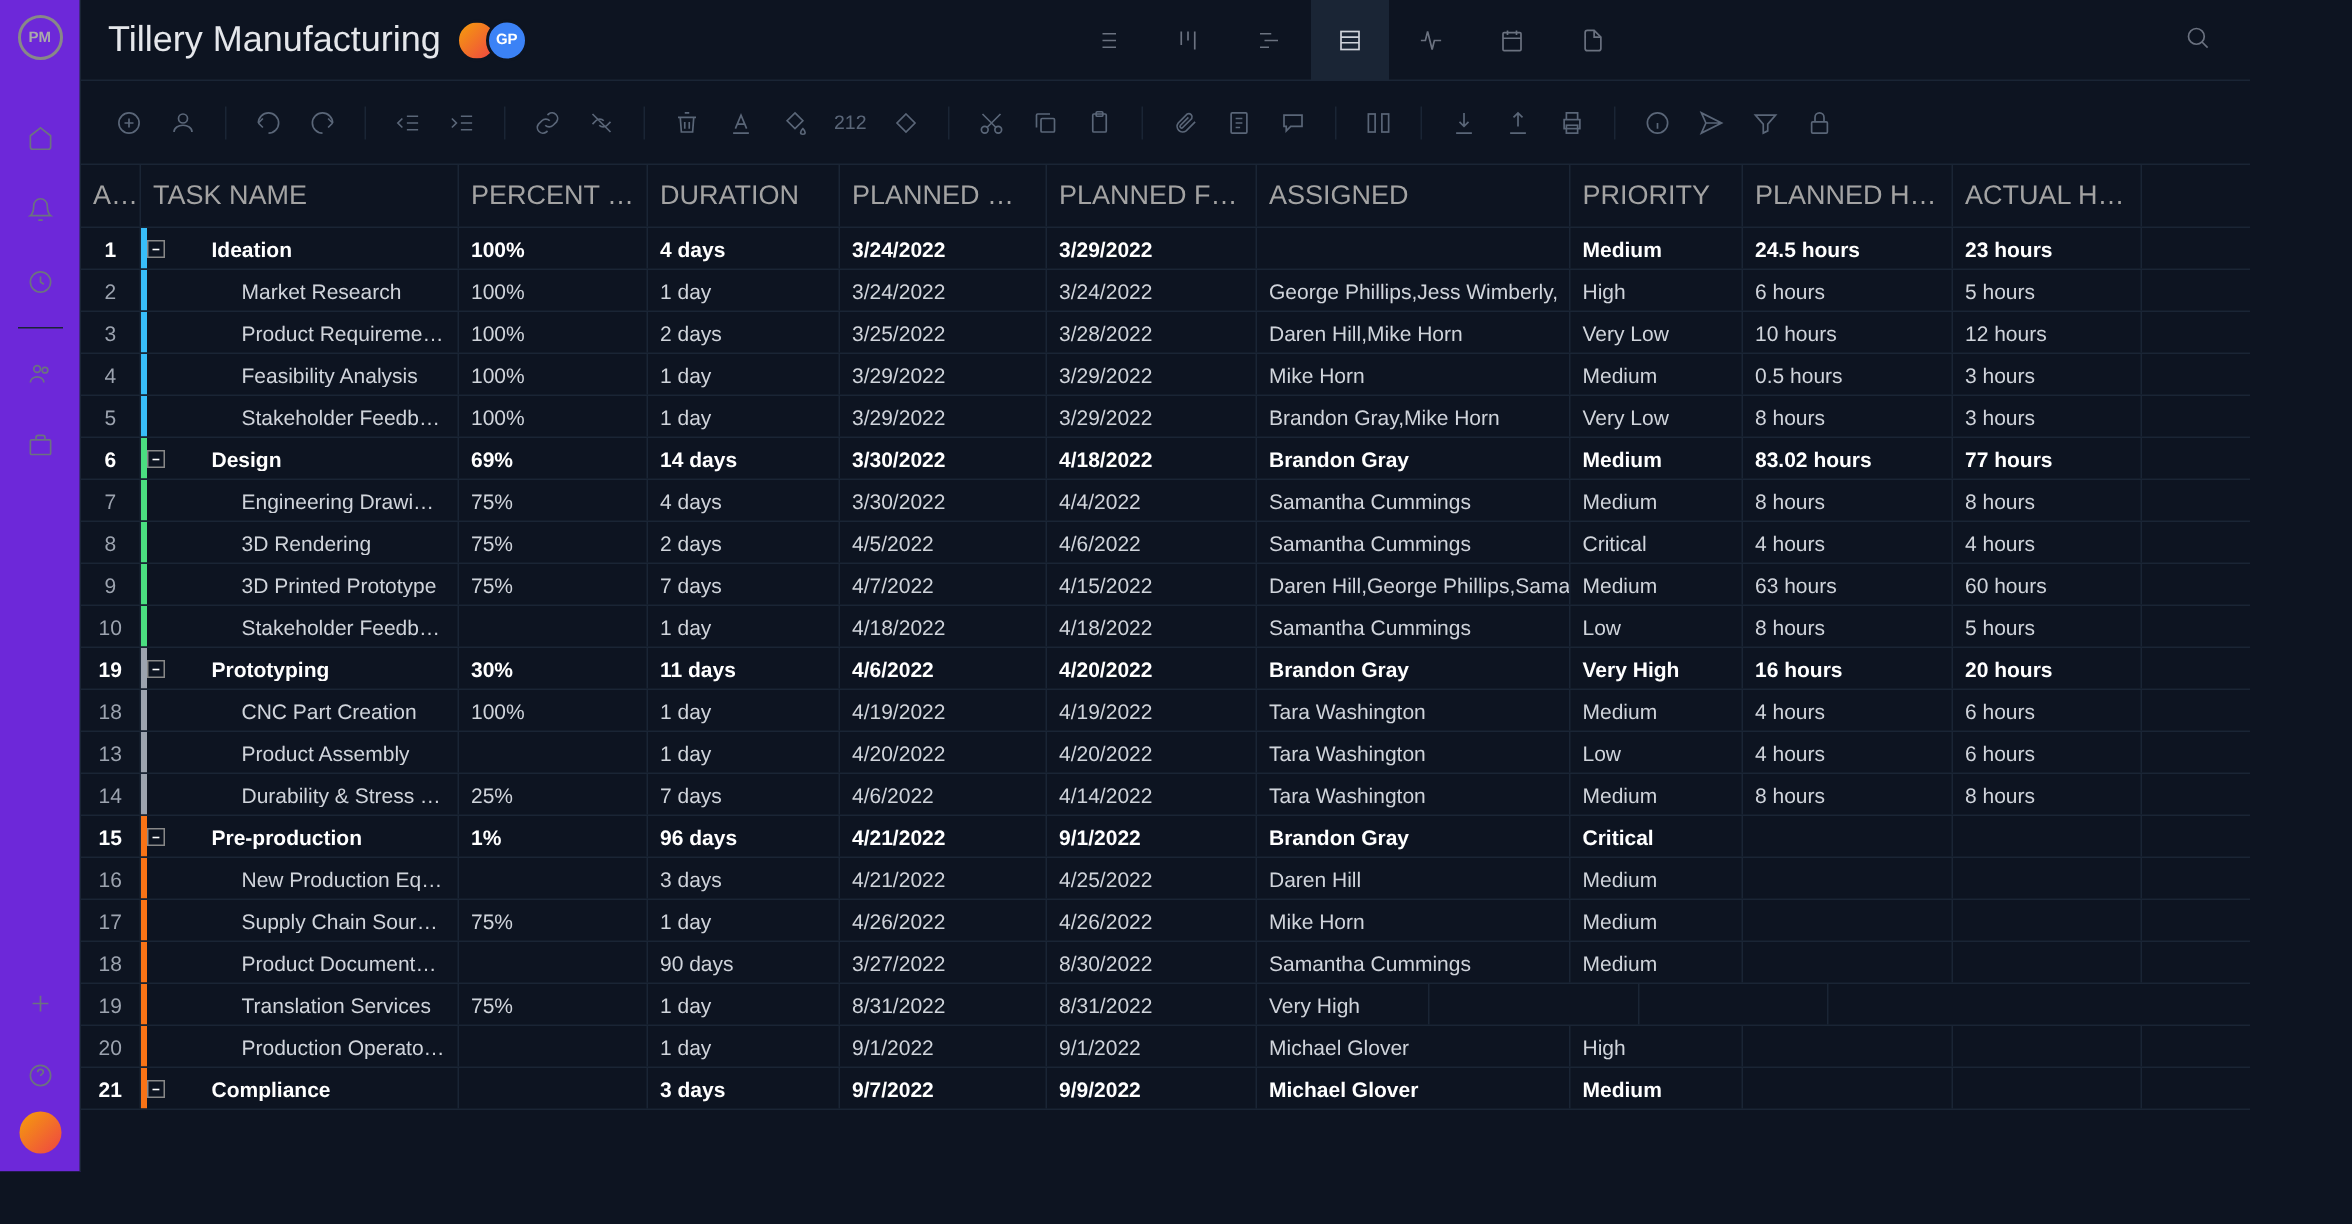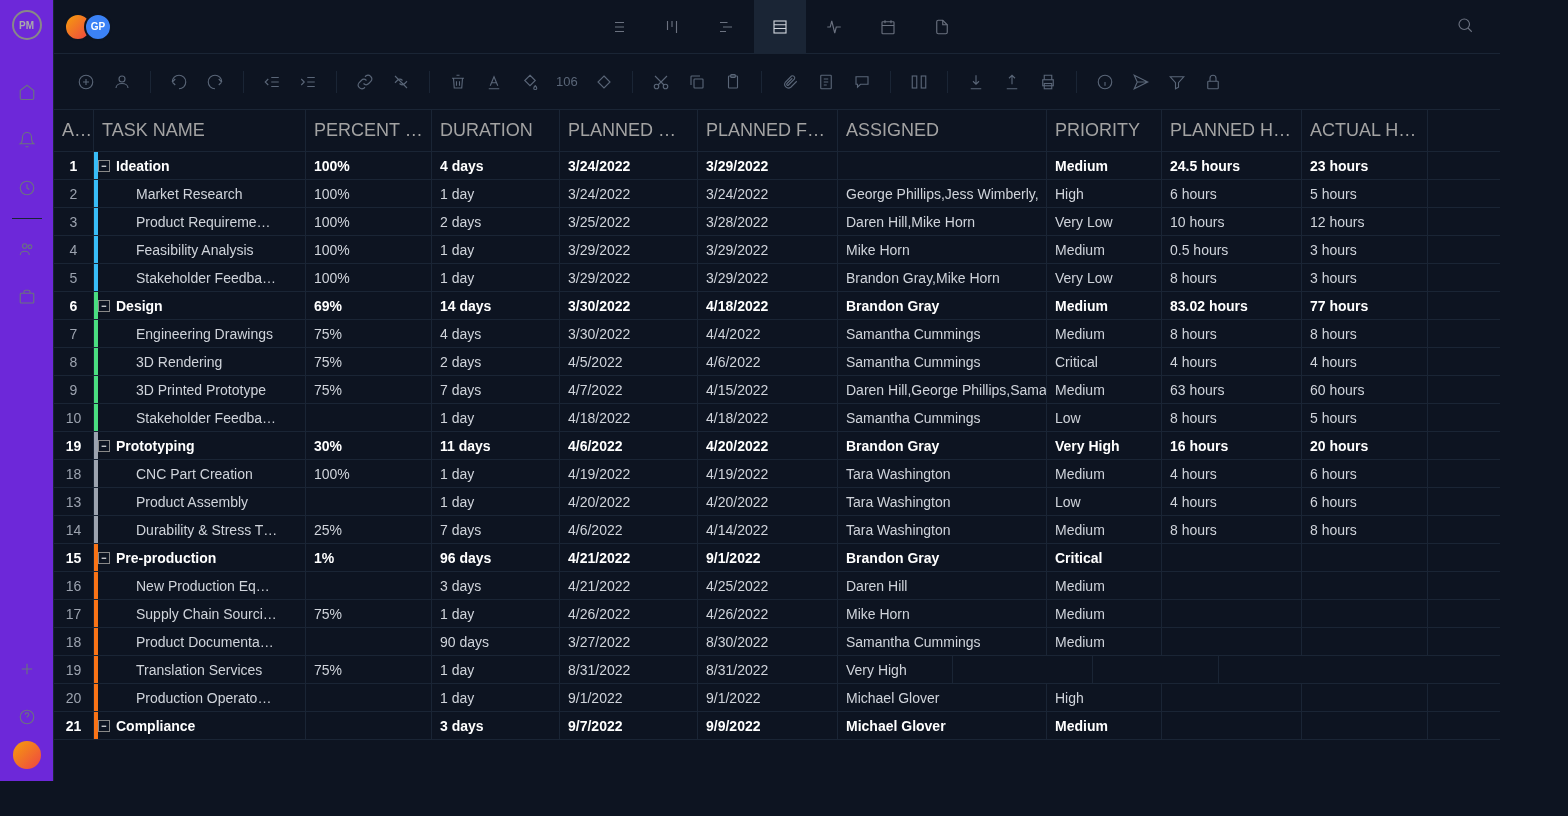--- a/index.html
+++ b/index.html
@@ -117,21 +117,21 @@
 .col-start { width: 138px; }
 .col-finish { width: 140px; }
 .col-assigned { width: 209px; }
 .col-priority { width: 115px; }
 .col-planned { width: 140px; }
 .col-actual { width: 126px; }
 .color-bar { width: 4px; height: 100%; flex-shrink: 0; }
 .col-name .name-inner { display: flex; align-items: center; height: 100%; width: 100%; overflow: hidden; }
 .collapse { width: 12px; height: 12px; border: 1px solid #888; font-size: 9px; line-height: 10px; text-align: center; margin-right: 6px; flex-shrink: 0; }
 .child-indent { width: 38px; flex-shrink: 0; }
-.name-text { overflow: hidden; text-overflow: ellipsis; white-space: nowrap; }
+.name-text { overflow: hidden; text-overflow: ellipsis; white-space: nowrap; margin-left: 25px; }
 svg { width: 18px; height: 18px; }
 .grid::-webkit-scrollbar { height: 10px; width: 10px; }
 .grid::-webkit-scrollbar-track { background: #0a101b; }
 .grid::-webkit-scrollbar-thumb { background: #2a3545; border-radius: 5px; }
 </style>
 </head>
 <body>
 
 <div class="app">
   <div class="sidebar">
@@ -176,20 +176,21 @@
         <svg viewBox="0 0 24 24" fill="none" stroke="currentColor" stroke-width="1.5">
           <circle cx="12" cy="12" r="9"></circle>
           <path d="M9.5 9a2.5 2.5 0 115 0c0 1.5-2.5 2-2.5 3.5M12 17h.01"></path>
         </svg>
       </div>
     <div class="avatar-small"></div>
   </div>
 
   <div class="main">
     <div class="topbar">
+      <div class="title">Tillery Manufacturing</div>
       <div class="members">
         <div class="member-badge" style="background:linear-gradient(135deg,#f59e0b,#ef4444)"></div>
         <div class="member-badge" style="background:#3b82f6">GP</div>
       </div>
       <div class="view-tabs">
         <div class="view-tab">
             <svg viewBox="0 0 24 24" fill="none" stroke="currentColor" stroke-width="1.5">
               <path d="M8 6h12M8 12h12M8 18h12M4 6h.01M4 12h.01M4 18h.01"></path>
             </svg>
           </div>
@@ -288,21 +289,21 @@
       <div class="tool">
           <svg viewBox="0 0 24 24" fill="none" stroke="currentColor" stroke-width="1.5">
             <path d="M7 17l5-12 5 12M9 13h6M5 21h14"></path>
           </svg>
         </div>
       <div class="tool">
           <svg viewBox="0 0 24 24" fill="none" stroke="currentColor" stroke-width="1.5">
             <path d="M12 3l7 7-7 7-7-7zM19 17s2 2 2 3.5-1 1.5-2 1.5-2 0-2-1.5 2-3.5 2-3.5z"></path>
           </svg>
         </div>
-      <div class="tool-text">106</div>
+      <div class="tool-text">212</div>
       <div class="tool">
           <svg viewBox="0 0 24 24" fill="none" stroke="currentColor" stroke-width="1.5">
             <path d="M12 4l8 8-8 8-8-8z"></path>
           </svg>
         </div>
       <div class="sep"></div>
       <div class="tool">
           <svg viewBox="0 0 24 24" fill="none" stroke="currentColor" stroke-width="1.5">
             <circle cx="6" cy="18" r="3"></circle>
             <circle cx="18" cy="18" r="3"></circle>

